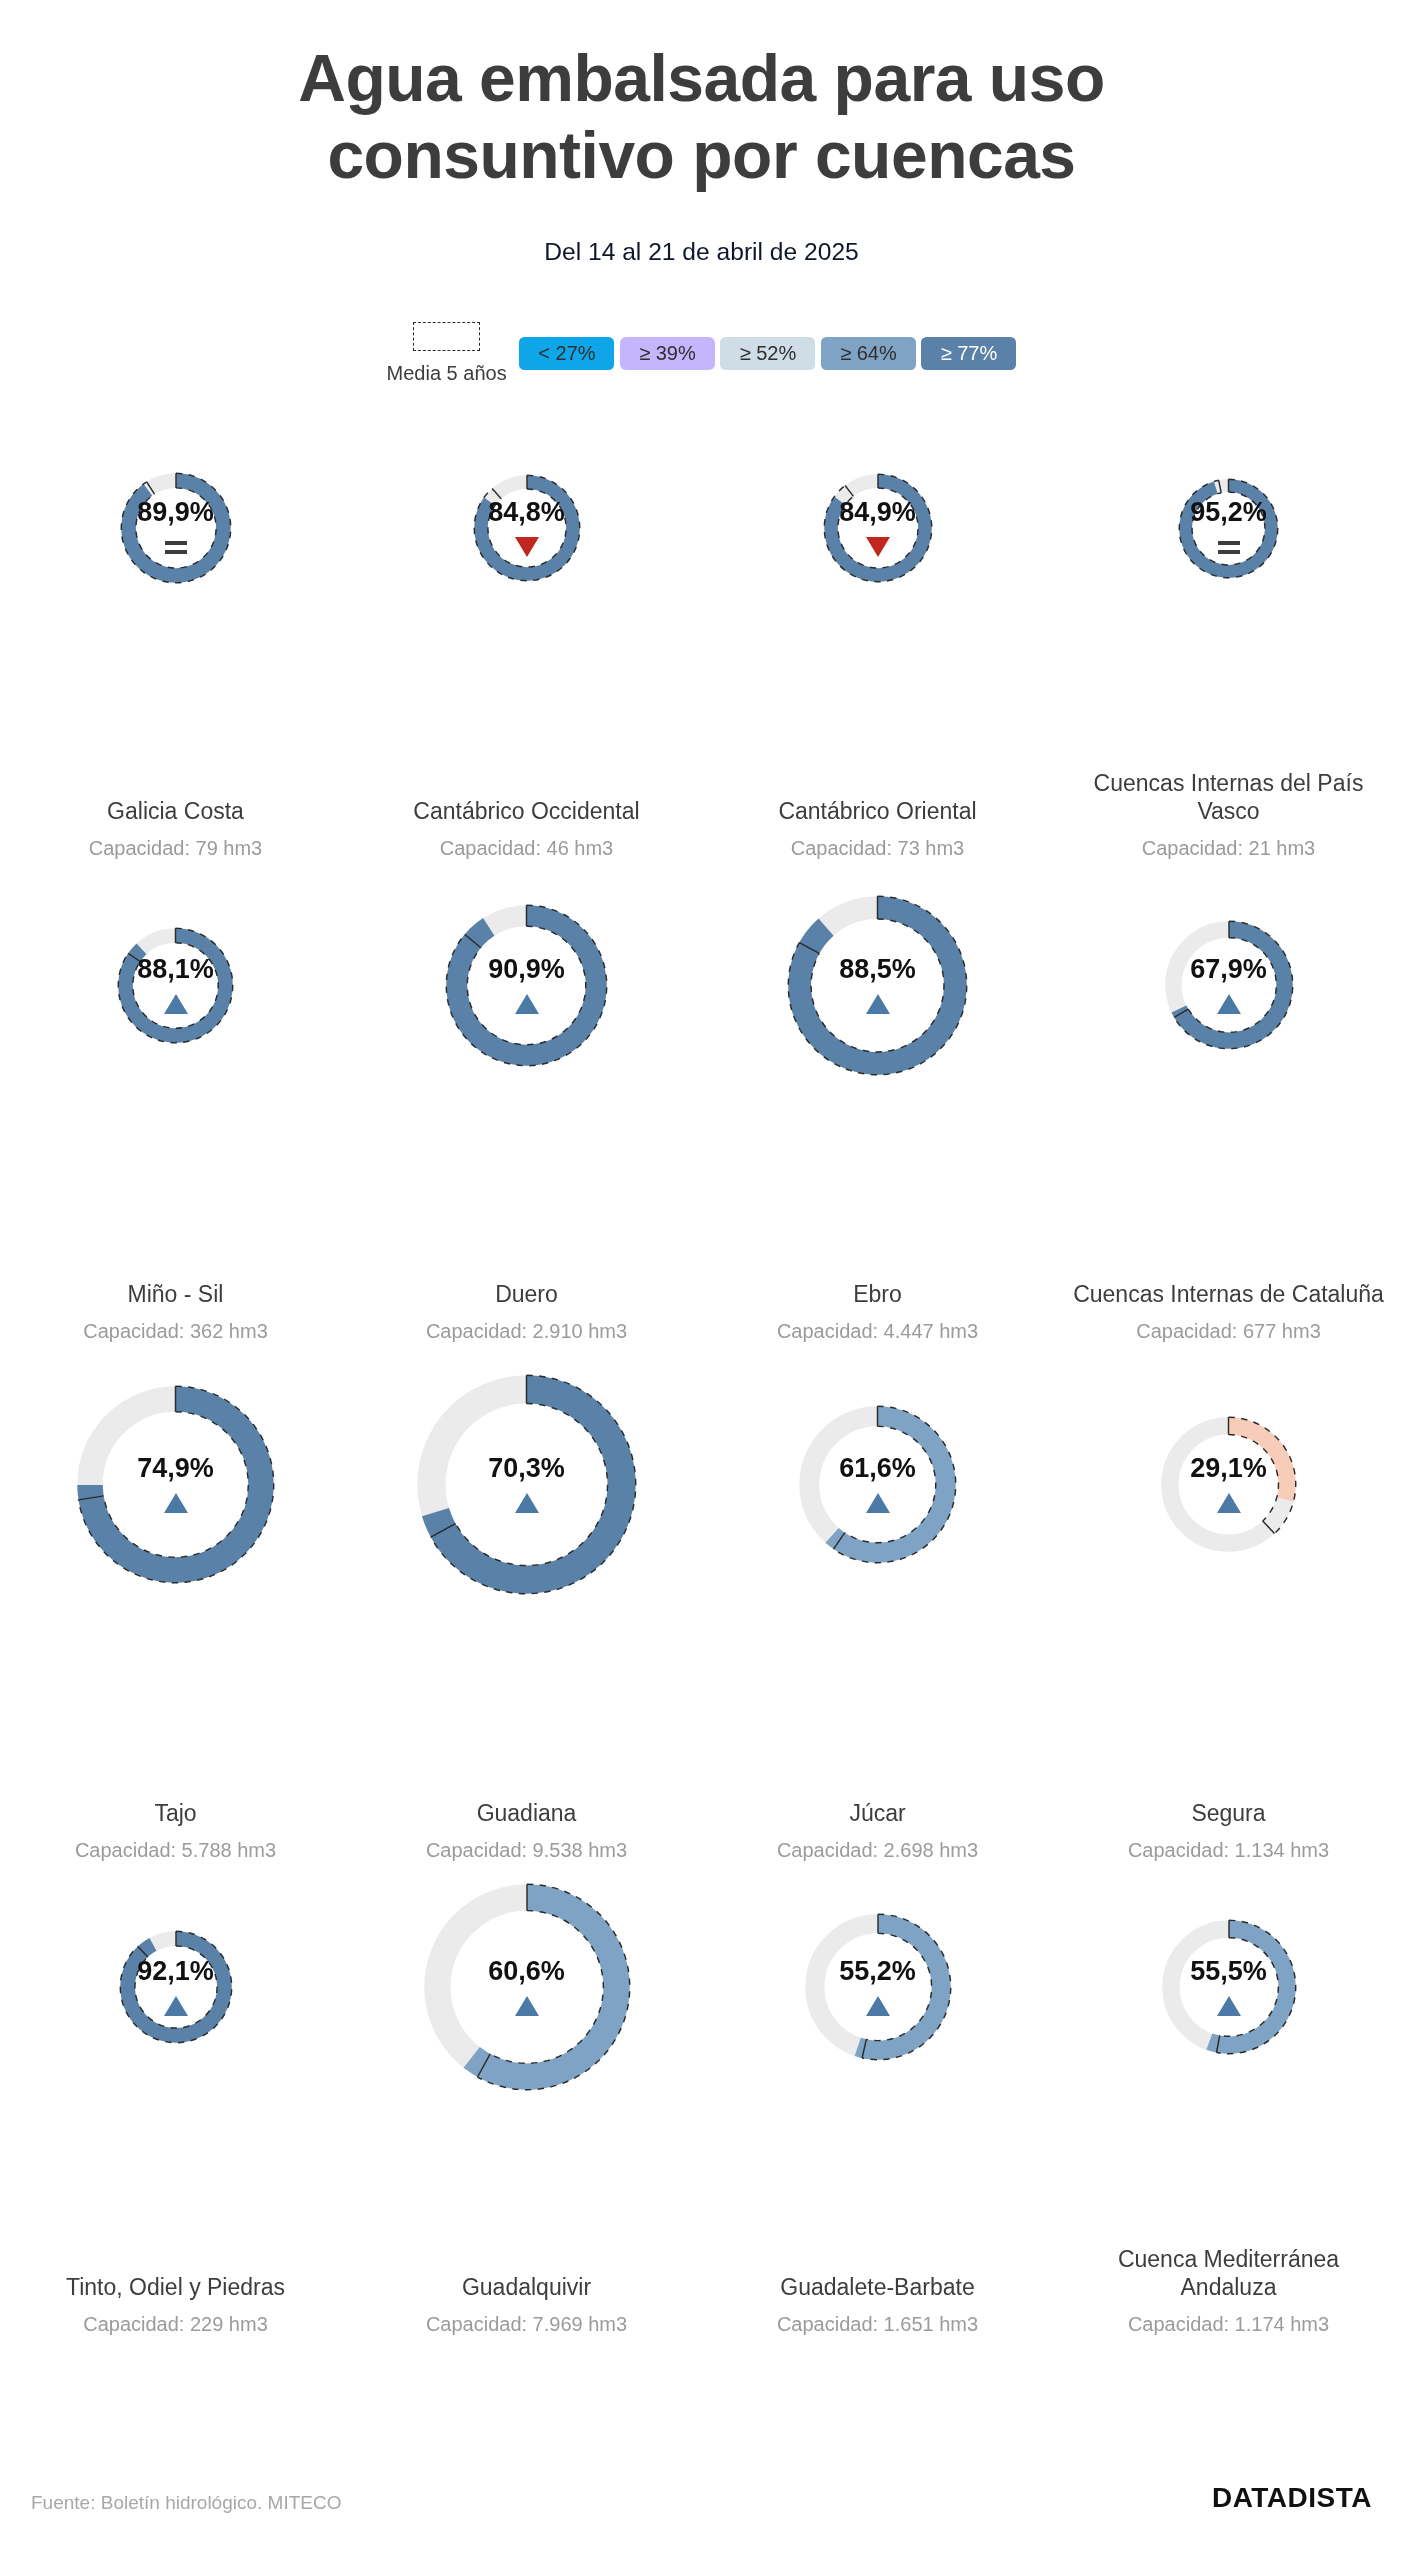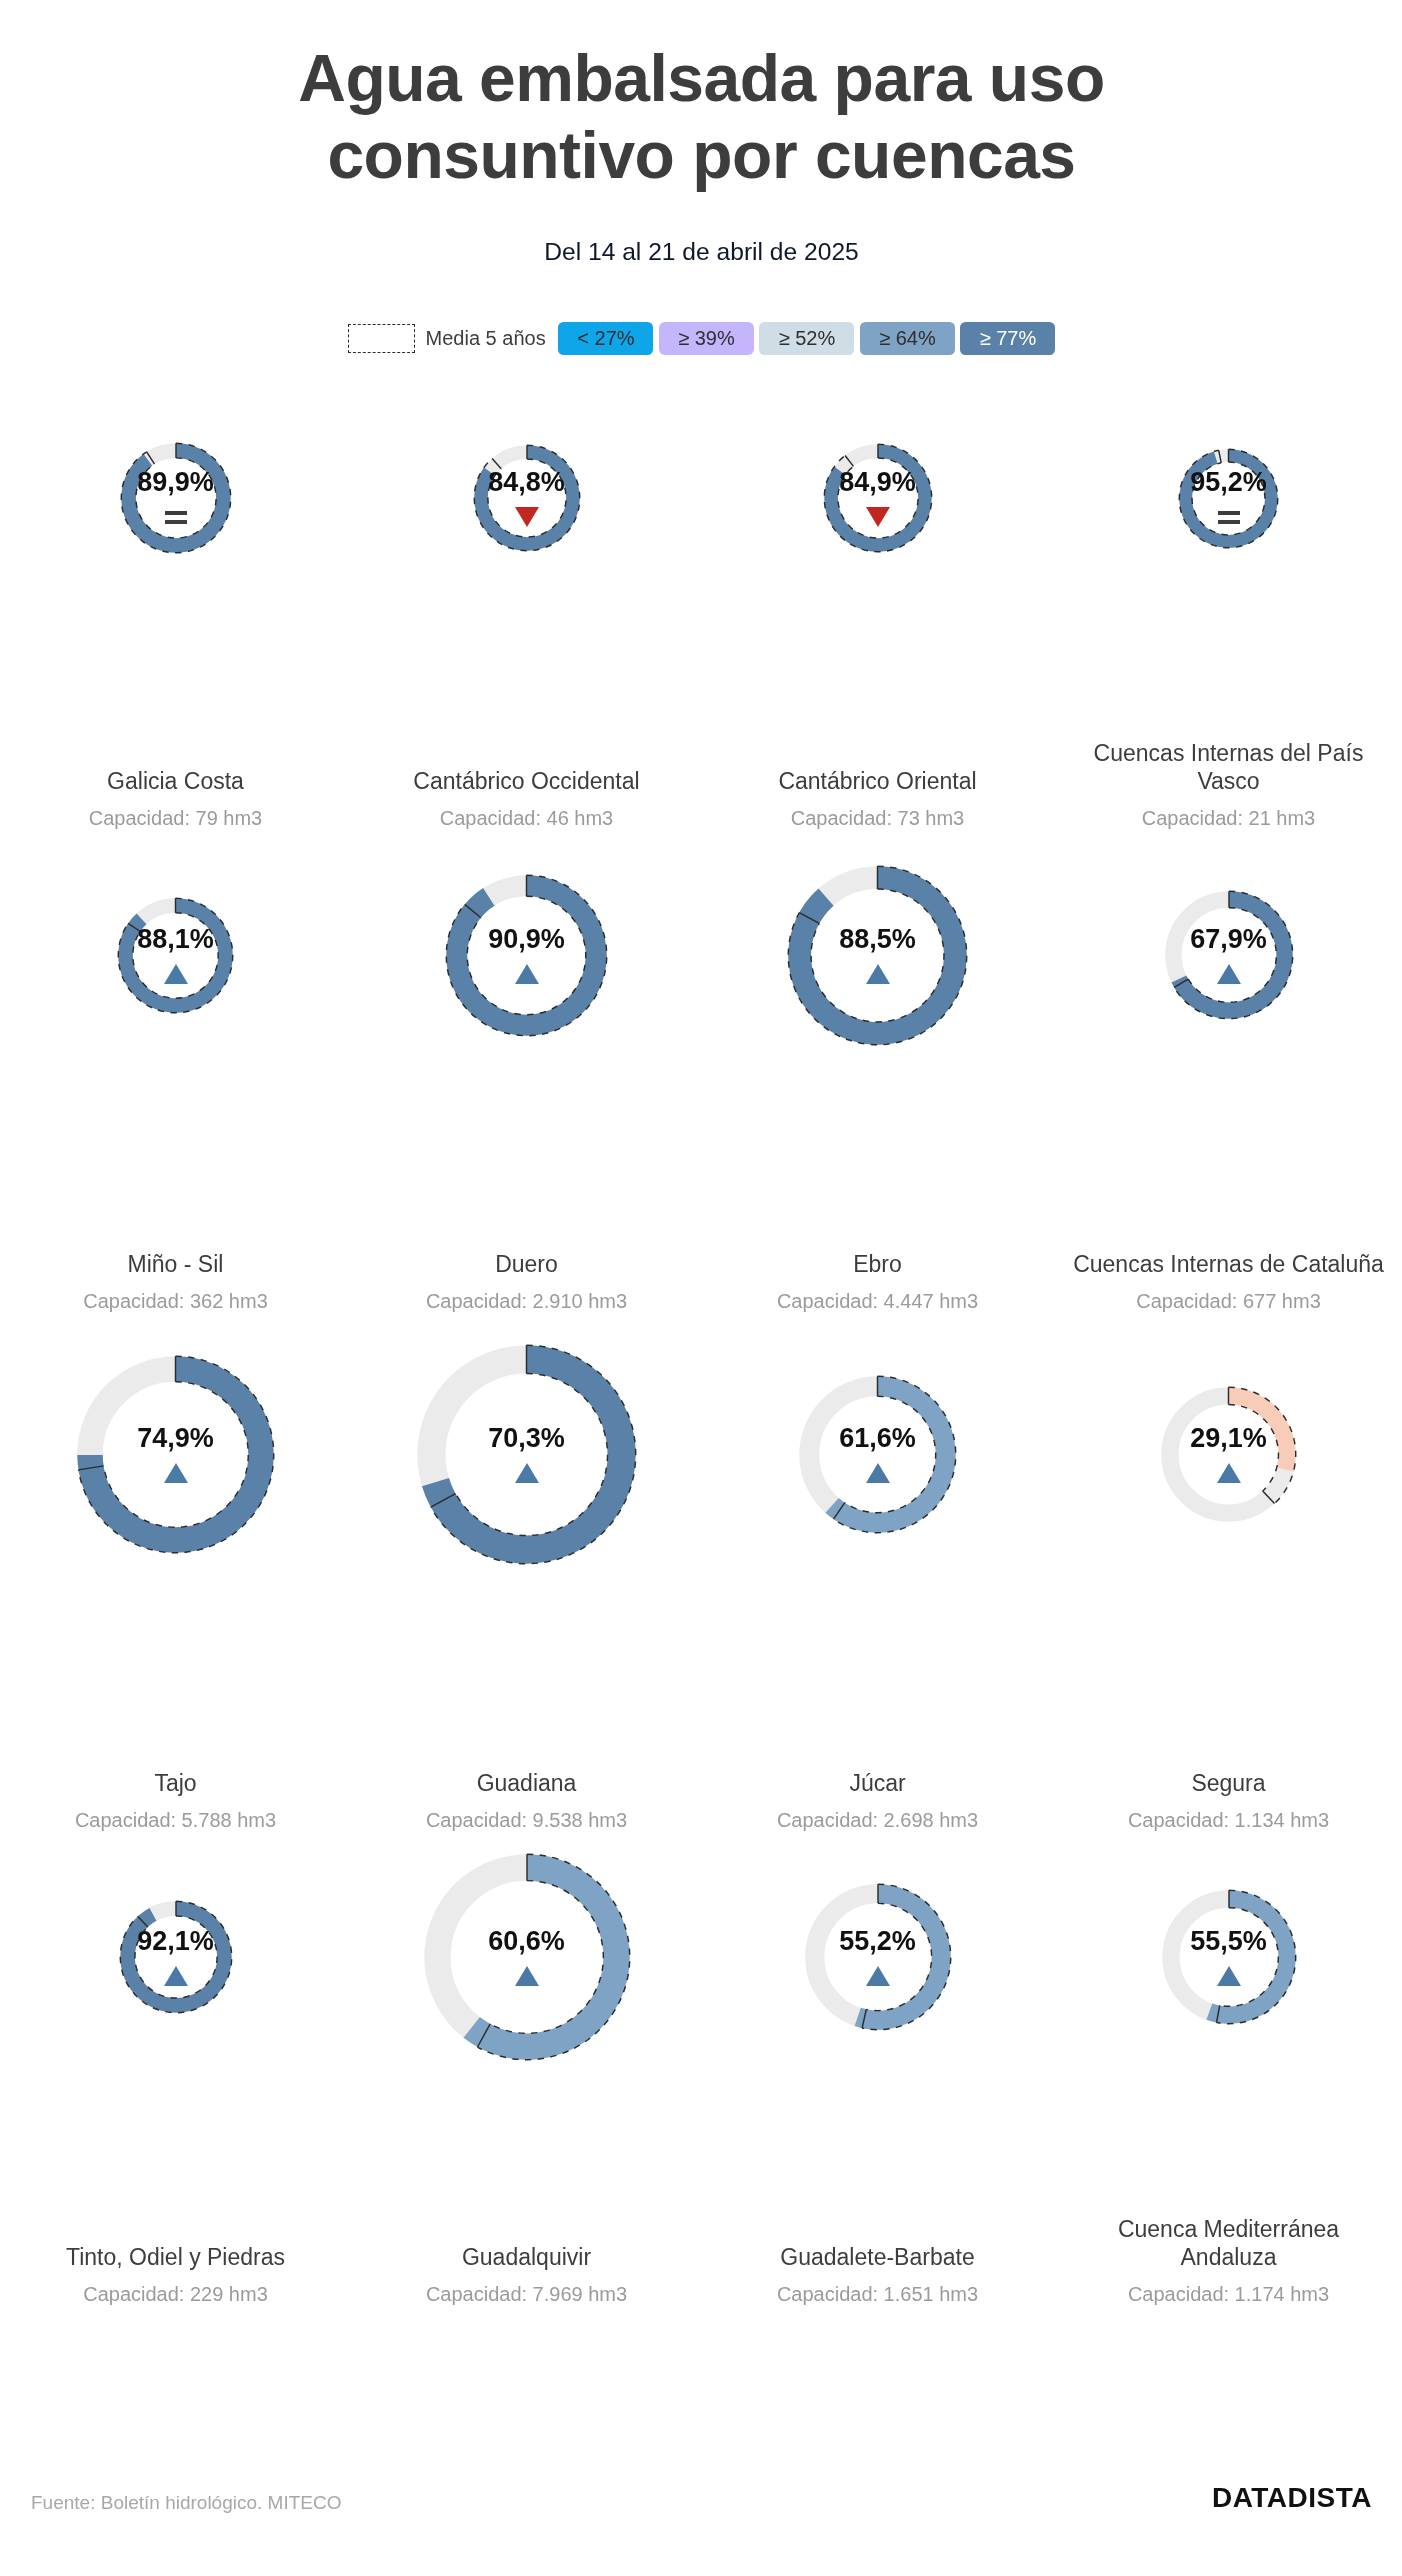--- a/index.html
+++ b/index.html
@@ -41,20 +41,21 @@
     display: flex;
     align-items: center;
     justify-content: center;
     gap: 0px;
   }
   .legend-avg {
     display: flex;
     align-items: center;
     gap: 11px;
     margin-right: 12.8px;
+    flex-direction: column;
   }
   .legend-avg-box {
     width: 67px;
     height: 29px;
     border: 1.8px dashed #2b2b2b;
     background: #ffffff;
   }
   .legend-avg-label {
     font-size: 20px;
     color: #3d3d3d;

